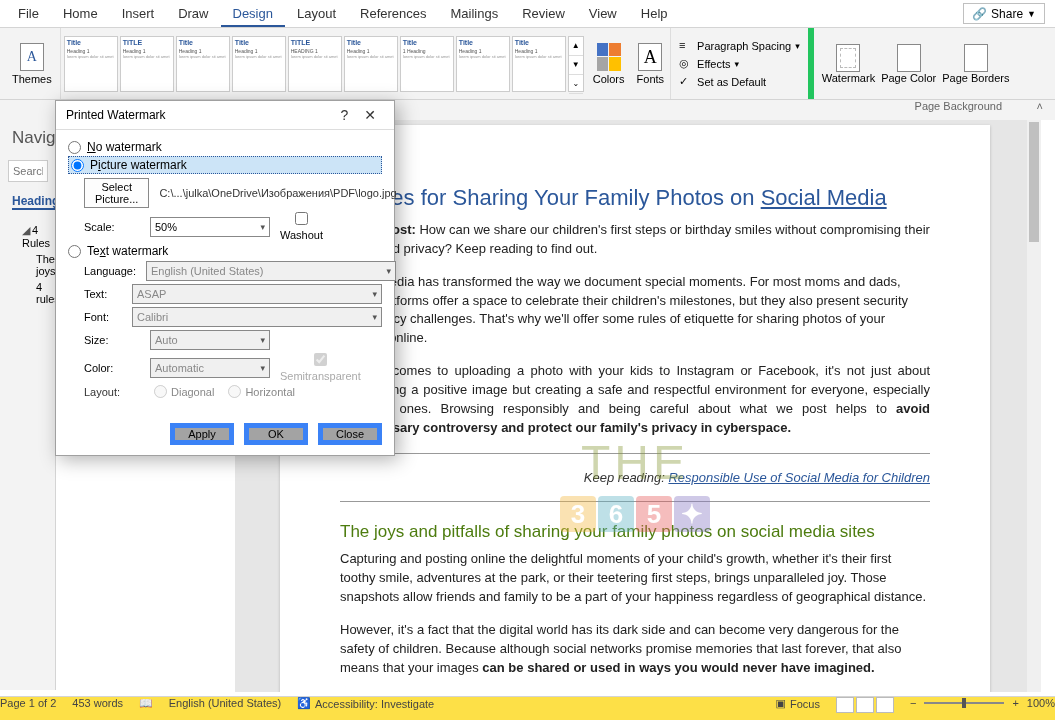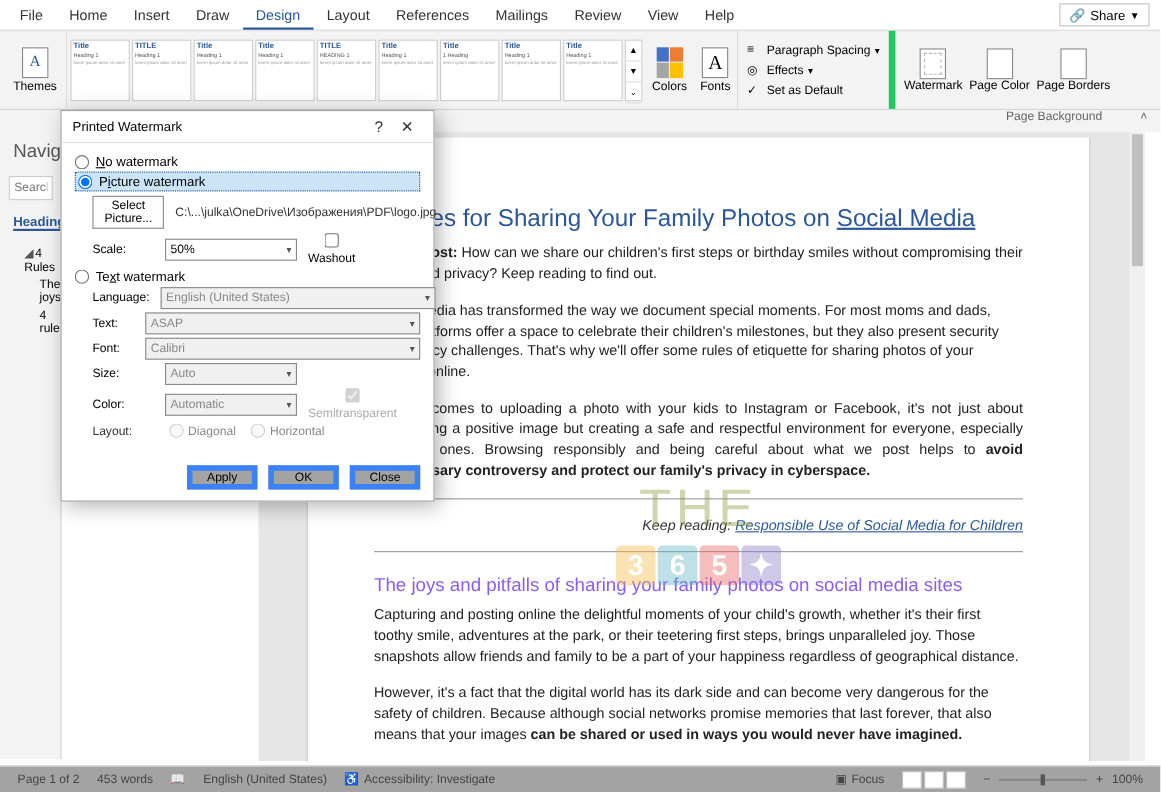--- a/index.html
+++ b/index.html
@@ -76,21 +76,21 @@
     .wm-letter.b2 { background: #5fb4c4; }
     .wm-letter.b3 { background: #e85d5d; }
     .wm-letter.b4 { background: #8a7bc4; }
     .wm-rays { font-size: 38px; text-align: center; margin-top: 2px; letter-spacing: 6px; }
     .wm-rays span:nth-child(1){color:#f4b942;} .wm-rays span:nth-child(2){color:#5fb4c4;}
     .wm-rays span:nth-child(3){color:#e85d5d;} .wm-rays span:nth-child(4){color:#8a7bc4;}
     
     
     .page h1 { font-size: 22px; color: #2b579a; font-weight: 400; margin-bottom: 10px; }
     .page h1 .sm-link { text-decoration: underline; color: #2b579a; }
-    .page h2 { font-size: 17px; color: #8b5cf6; font-weight: 400; margin: 20px 0 8px; }
+    .page h2 { font-size: 17px; color: #4d7c0f; font-weight: 400; margin: 20px 0 8px; }
     .page p { font-size: 13px; color: #222; line-height: 1.45; margin-bottom: 14px; }
     .page p.justify { text-align: justify; }
     .page .snippet-label { font-weight: bold; }
     .page .bold-inline { font-weight: bold; }
     .page hr { border: none; border-top: 1px solid #999; margin: 16px 0; }
     .page .keep-reading { text-align: right; font-style: italic; font-size: 13px; color: #333; }
     .page .keep-reading a { color: #2b579a; text-decoration: underline; }
     
     
     .dialog { position: absolute; left: 55px; top: 100px; width: 340px; background: #fff; border: 1px solid #a0a0a0; box-shadow: 4px 4px 18px rgba(0,0,0,0.3); z-index: 100; font-size: 12px; }
@@ -114,21 +114,21 @@
     .form-row .combo.disabled { background: #f0f0f0; color: #888; }
     .checkbox-inline { display: flex; align-items: center; gap: 4px; font-size: 11px; flex-direction: column; }
     .checkbox-inline.disabled { color: #aaa; }
     .checkbox-inline input { cursor: pointer; }
     .layout-row { display: flex; align-items: center; gap: 14px; margin: 3px 0 3px 16px; font-size: 11px; color: #888; }
     .layout-row .lr { display: flex; align-items: center; gap: 4px; }
     .dialog-buttons { display: flex; justify-content: flex-end; gap: 10px; padding: 10px 12px; }
     .dialog-buttons button { width: 64px; height: 22px; border: 5px solid #3b82f6; background: #a3a3a3; cursor: pointer; font-size: 11px; }
     
     
-    .status-bar { position: absolute; bottom: 0; left: 0; right: 0; height: 24px; background: #a3a3a3; border-top: 1px solid #d4d4d4; display: flex; align-items: center; font-size: 11px; color: #444; padding: 0 16px; gap: 16px; }
+    .status-bar { position: absolute; bottom: 0; left: 0; right: 0; height: 24px; background: #fde047; border-top: 1px solid #d4d4d4; display: flex; align-items: flex-start; font-size: 11px; color: #444; padding: 0 0; gap: 16px; }
     .status-bar .spacer { flex: 1; }
     .status-item { display: flex; align-items: center; gap: 4px; cursor: pointer; }
     .zoom-group { display: flex; align-items: center; gap: 8px; }
     .zoom-slider { width: 80px; height: 2px; background: #888; position: relative; }
     .zoom-thumb { position: absolute; left: 38px; top: -4px; width: 4px; height: 10px; background: #555; }
     .view-btns { display: flex; gap: 2px; }
     .view-btn { width: 18px; height: 16px; border: 1px solid #bbb; background: #fff; cursor: pointer; }
   </style>
 </head>
 <body>

